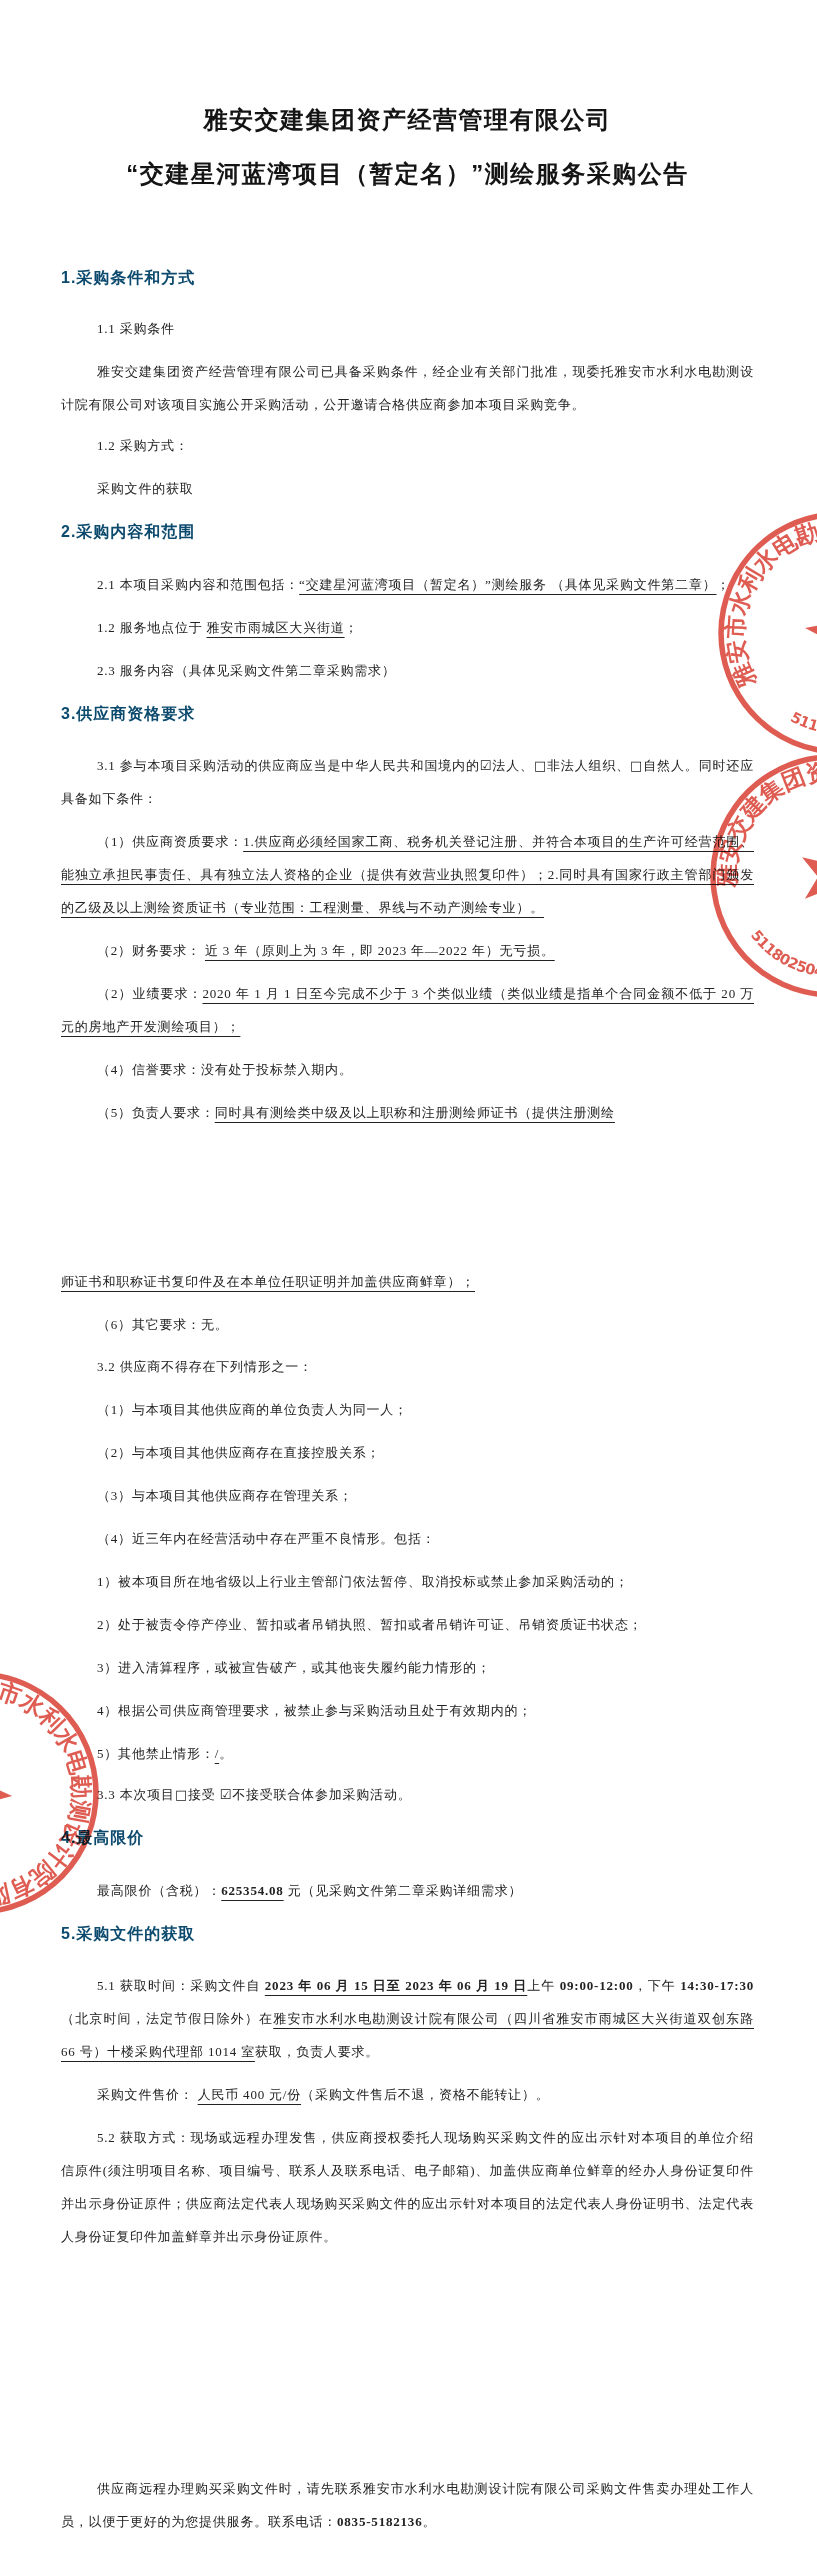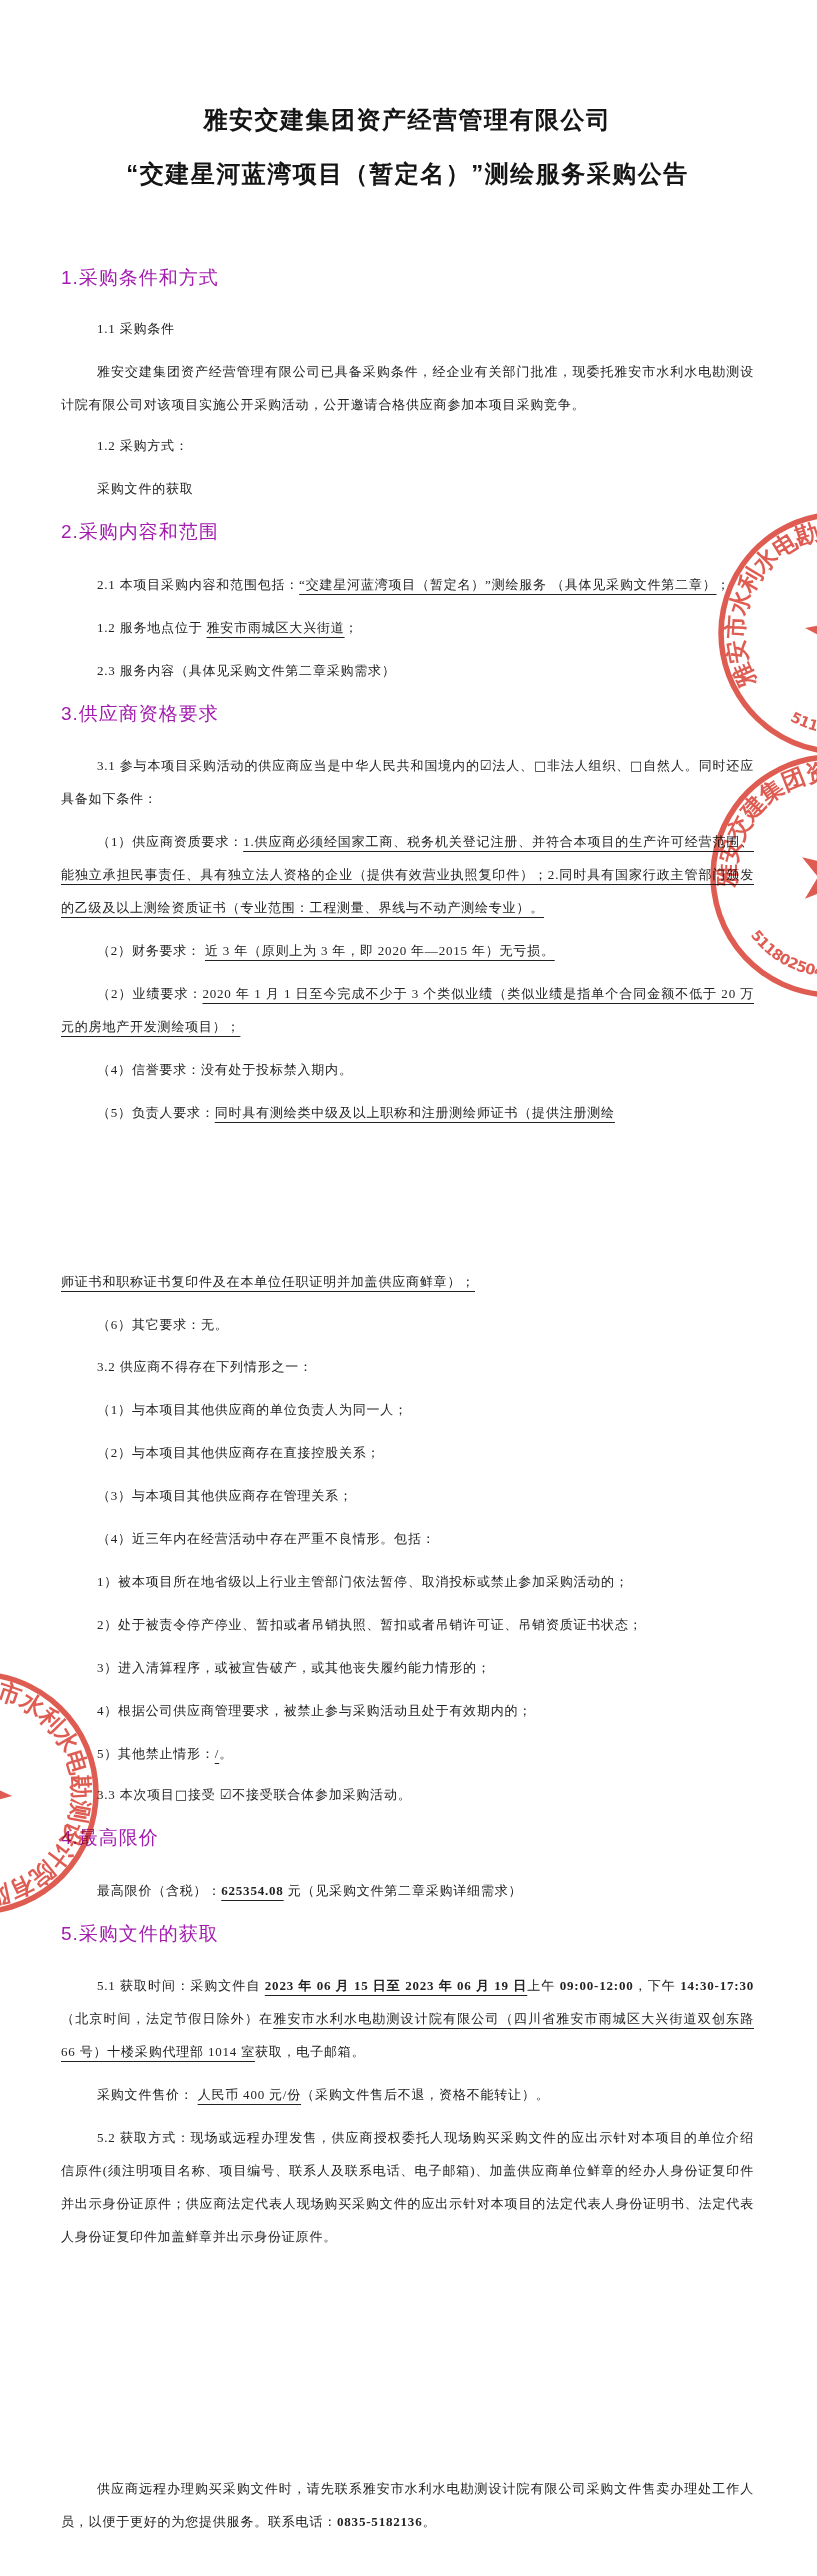--- a/index.html
+++ b/index.html
@@ -18,22 +18,22 @@
   }
   .title{
     font-family:"Liberation Sans","DejaVu Sans",sans-serif;
     font-weight:700;font-size:24px;line-height:30px;
     text-align:center;letter-spacing:1.5px;color:#141414;
   }
   .t1{margin:4.1px 0 24px;}
   .t2{margin:0 0 31px;}
   .heading{
     font-family:"Liberation Sans","DejaVu Sans",sans-serif;
-    font-weight:400;font-size:19px;line-height:27px;
-    letter-spacing:1px;color:#a21caf;
+    font-weight:700;font-size:16px;line-height:27px;
+    letter-spacing:1px;color:#0c4a6e;
     margin:12.4px 0 13.4px;
   }
   .h-first{margin-top:44px;}
   .para{
     font-size:13px;line-height:33px;letter-spacing:0.8px;
     margin:0 0 1px;text-align:justify;color:#222;
   }
   .ind{text-indent:36px;margin-top:9px;}
   .sub{margin-top:7.2px;}
   .gap1{height:135px;}
@@ -74,42 +74,42 @@
       <div class="para ind"><span>雅安交建集团资产经营管理有限公司已具备采购条件，经企业有关部门批准，现委托雅安市水利水电勘测设计院有限公司对该项目实施公开采购活动，公开邀请合格供应商参加本项目采购竞争。</span></div>
       <div class="para ind sub"><span>1.2 采购方式：</span></div>
       <div class="para ind"><span>采购文件的获取</span></div>
       <div class="heading"><span>2.采购内容和范围</span></div>
       <div class="para ind"><span>2.1 本项目采购内容和范围包括：</span><span class="u">“交建星河蓝湾项目（暂定名）”测绘服务 （具体见采购文件第二章）</span><span>；</span></div>
       <div class="para ind"><span>1.2 服务地点位于 </span><span class="u">雅安市雨城区大兴街道</span><span>；</span></div>
       <div class="para ind"><span>2.3 服务内容（具体见采购文件第二章采购需求）</span></div>
       <div class="heading"><span>3.供应商资格要求</span></div>
       <div class="para ind"><span>3.1 参与本项目采购活动的供应商应当是中华人民共和国境内的</span><span class="cb">☑</span><span>法人、</span><span class="cb">□</span><span>非法人组织、</span><span class="cb">□</span><span>自然人。同时还应具备如下条件：</span></div>
       <div class="para ind"><span>（1）供应商资质要求：</span><span class="u">1.供应商必须经国家工商、税务机关登记注册、并符合本项目的生产许可经营范围、能独立承担民事责任、具有独立法人资格的企业（提供有效营业执照复印件）；2.同时具有国家行政主管部门颁发的乙级及以上测绘资质证书（专业范围：工程测量、界线与不动产测绘专业）。</span></div>
-      <div class="para ind"><span>（2）财务要求： </span><span class="u">近 3 年（原则上为 3 年，即 2020 年—2015 年）无亏损。</span></div>
+      <div class="para ind"><span>（2）财务要求： </span><span class="u">近 3 年（原则上为 3 年，即 2023 年—2022 年）无亏损。</span></div>
       <div class="para ind"><span>（2）业绩要求：</span><span class="u">2020 年 1 月 1 日至今完成不少于 3 个类似业绩（类似业绩是指单个合同金额不低于 20 万元的房地产开发测绘项目）；</span></div>
       <div class="para ind"><span>（4）信誉要求：没有处于投标禁入期内。</span></div>
       <div class="para ind"><span>（5）负责人要求：</span><span class="u">同时具有测绘类中级及以上职称和注册测绘师证书（提供注册测绘</span></div>
       <div class="gap1"></div>
       <div class="para"><span class="u">师证书和职称证书复印件及在本单位任职证明并加盖供应商鲜章）；</span></div>
       <div class="para ind"><span>（6）其它要求：无。</span></div>
       <div class="para ind sub"><span>3.2 供应商不得存在下列情形之一：</span></div>
       <div class="para ind"><span>（1）与本项目其他供应商的单位负责人为同一人；</span></div>
       <div class="para ind"><span>（2）与本项目其他供应商存在直接控股关系；</span></div>
       <div class="para ind"><span>（3）与本项目其他供应商存在管理关系；</span></div>
       <div class="para ind"><span>（4）近三年内在经营活动中存在严重不良情形。包括：</span></div>
       <div class="para ind"><span>1）被本项目所在地省级以上行业主管部门依法暂停、取消投标或禁止参加采购活动的；</span></div>
       <div class="para ind"><span>2）处于被责令停产停业、暂扣或者吊销执照、暂扣或者吊销许可证、吊销资质证书状态；</span></div>
       <div class="para ind"><span>3）进入清算程序，或被宣告破产，或其他丧失履约能力情形的；</span></div>
       <div class="para ind"><span>4）根据公司供应商管理要求，被禁止参与采购活动且处于有效期内的；</span></div>
       <div class="para ind"><span>5）其他禁止情形：</span><span class="u">/</span><span>。</span></div>
       <div class="para ind sub"><span>3.3 本次项目</span><span class="cb">□</span><span>接受 </span><span class="cb">☑</span><span>不接受联合体参加采购活动。</span></div>
       <div class="heading"><span>4.最高限价</span></div>
       <div class="para ind"><span>最高限价（含税）：</span><span class="u b">625354.08</span><span> 元（见采购文件第二章采购详细需求）</span></div>
       <div class="heading"><span>5.采购文件的获取</span></div>
-      <div class="para ind"><span>5.1 获取时间：采购文件自 </span><span class="u b">2023 年 06 月 15 日至 2023 年 06 月 19 日</span><span>上午 </span><span class="b">09:00-12:00</span><span>，下午 </span><span class="b">14:30-17:30</span><span>（北京时间，法定节假日除外）在</span><span class="u">雅安市水利水电勘测设计院有限公司（四川省雅安市雨城区大兴街道双创东路 66 号）十楼采购代理部 1014 室</span><span>获取，电子邮箱。</span></div>
+      <div class="para ind"><span>5.1 获取时间：采购文件自 </span><span class="u b">2023 年 06 月 15 日至 2023 年 06 月 19 日</span><span>上午 </span><span class="b">09:00-12:00</span><span>，下午 </span><span class="b">14:30-17:30</span><span>（北京时间，法定节假日除外）在</span><span class="u">雅安市水利水电勘测设计院有限公司（四川省雅安市雨城区大兴街道双创东路 66 号）十楼采购代理部 1014 室</span><span>获取，负责人要求。</span></div>
       <div class="para ind"><span>采购文件售价： </span><span class="u">人民币 400 元/份</span><span>（采购文件售后不退，资格不能转让）。</span></div>
       <div class="para ind"><span>5.2 获取方式：现场或远程办理发售，供应商授权委托人现场购买采购文件的应出示针对本项目的单位介绍信原件(须注明项目名称、项目编号、联系人及联系电话、电子邮箱)、加盖供应商单位鲜章的经办人身份证复印件并出示身份证原件；供应商法定代表人现场购买采购文件的应出示针对本项目的法定代表人身份证明书、法定代表人身份证复印件加盖鲜章并出示身份证原件。</span></div>
       <div class="gap2"></div>
       <div class="para ind"><span>供应商远程办理购买采购文件时，请先联系雅安市水利水电勘测设计院有限公司采购文件售卖办理处工作人员，以便于更好的为您提供服务。联系电话：</span><span class="b">0835-5182136</span><span>。</span></div>
     </div>
 
   <svg class="stamp" viewBox="0 0 500 500" style="left:714px;top:507px;transform:rotate(-10deg)">
     <use href="#st-ring"></use>
       <use href="#st-star"></use>
     <text class="st-name"><textPath href="#st-arcname" textLength="728" lengthAdjust="spacing">雅安市水利水电勘测设计院有限公司</textPath></text>

